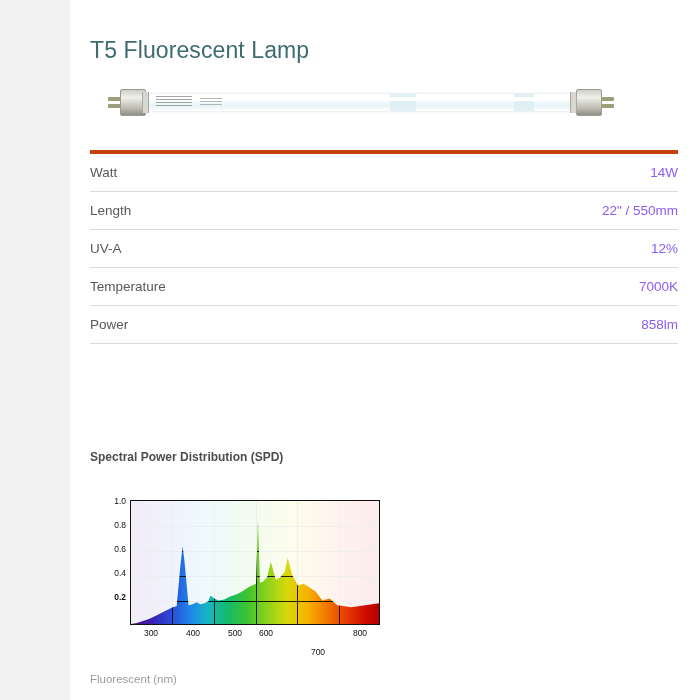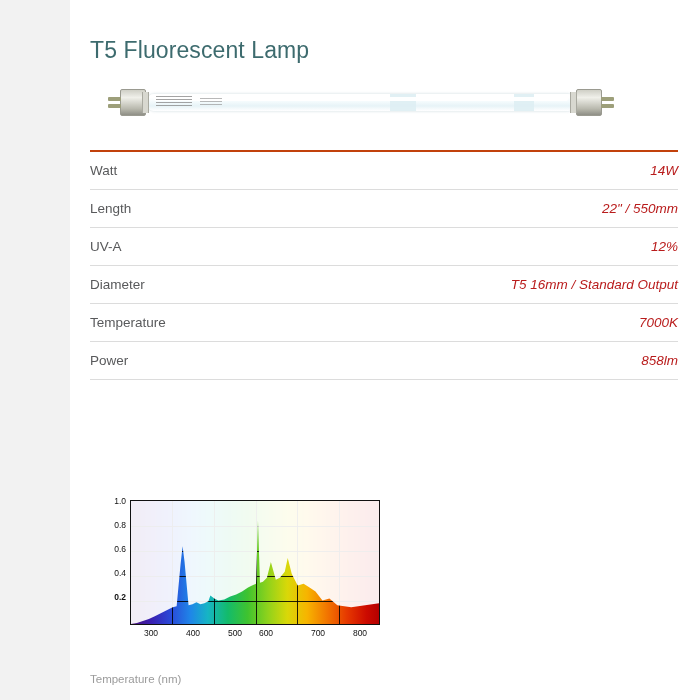--- a/index.html
+++ b/index.html
@@ -114,33 +114,33 @@
     background: repeating-linear-gradient(to bottom, #9a9a9a 0px, #9a9a9a 1px, rgba(255,255,255,0) 1px, rgba(255,255,255,0) 3px);
     opacity: 0.7;
   }
 
   
   #spec-table {
     position: absolute;
     left: 20px;
     top: 150px;
     width: 588px;
-    border-top: 2px solid #c2410c;
+    border-top: 4px solid #c2410c;
   }
   .spec-row {
     display: flex;
     justify-content: space-between;
     align-items: center;
     height: 37px;
     border-bottom: 1px solid #dcdcdc;
     font-size: 13.5px;
     color: #58595b;
   }
   .spec-label { color: #58595b; }
-  .spec-value { color: #b91c1c; text-align: right; font-style: italic; }
+  .spec-value { color: #8b5cf6; text-align: right; }
 
   
   #spd-heading {
     position: absolute;
     left: 20px;
     top: 450px;
     font-size: 12px;
     font-weight: bold;
     color: #4c4d4f;
   }
@@ -253,33 +253,30 @@
     </div>
     <div class="spec-row">
       <span class="spec-label">Length</span>
       <span class="spec-value">22" / 550mm</span>
     </div>
     <div class="spec-row">
       <span class="spec-label">UV-A</span>
       <span class="spec-value">12%</span>
     </div>
     <div class="spec-row">
-      <span class="spec-label">Diameter</span>
-      <span class="spec-value">T5 16mm / Standard Output</span>
-    </div>
-    <div class="spec-row">
       <span class="spec-label">Temperature</span>
       <span class="spec-value">7000K</span>
     </div>
     <div class="spec-row">
       <span class="spec-label">Power</span>
       <span class="spec-value">858lm</span>
     </div>
   </div>
 
+  <div id="spd-heading">Spectral Power Distribution (SPD)</div>
 
   <div id="spd-chart">
     <div class="ytick" style="top:18px;">1.0</div>
     <div class="ytick" style="top:42px;">0.8</div>
     <div class="ytick" style="top:66px;">0.6</div>
     <div class="ytick" style="top:90px;">0.4</div>
     <div class="ytick" style="top:114px;font-weight:bold;">0.2</div>
 
     <div id="plot">
       <div class="grid-v" style="left:41px;"></div>
@@ -304,19 +301,19 @@
           L66,103 L62,105 L58,106 L54,62 L52,46 L50,64
           L46,107 L42,108 L38,110 L34,112 L30,114
           L24,117 L18,120 L12,122 L6,124 L0,125 Z"></path>
       </svg>
     </div>
 
     <div class="xtick" style="left:46px;">300</div>
     <div class="xtick" style="left:88px;">400</div>
     <div class="xtick" style="left:130px;">500</div>
     <div class="xtick" style="left:161px;">600</div>
-    <div class="xtick" style="left:213px;">700</div>
+    <div class="xtick" style="left:213px;margin-top:19px;">700</div>
     <div class="xtick" style="left:255px;">800</div>
   </div>
 
-  <div id="xaxis-label">Temperature (nm)</div>
+  <div id="xaxis-label">Fluorescent (nm)</div>
 
 </div>
 
 </body></html>

